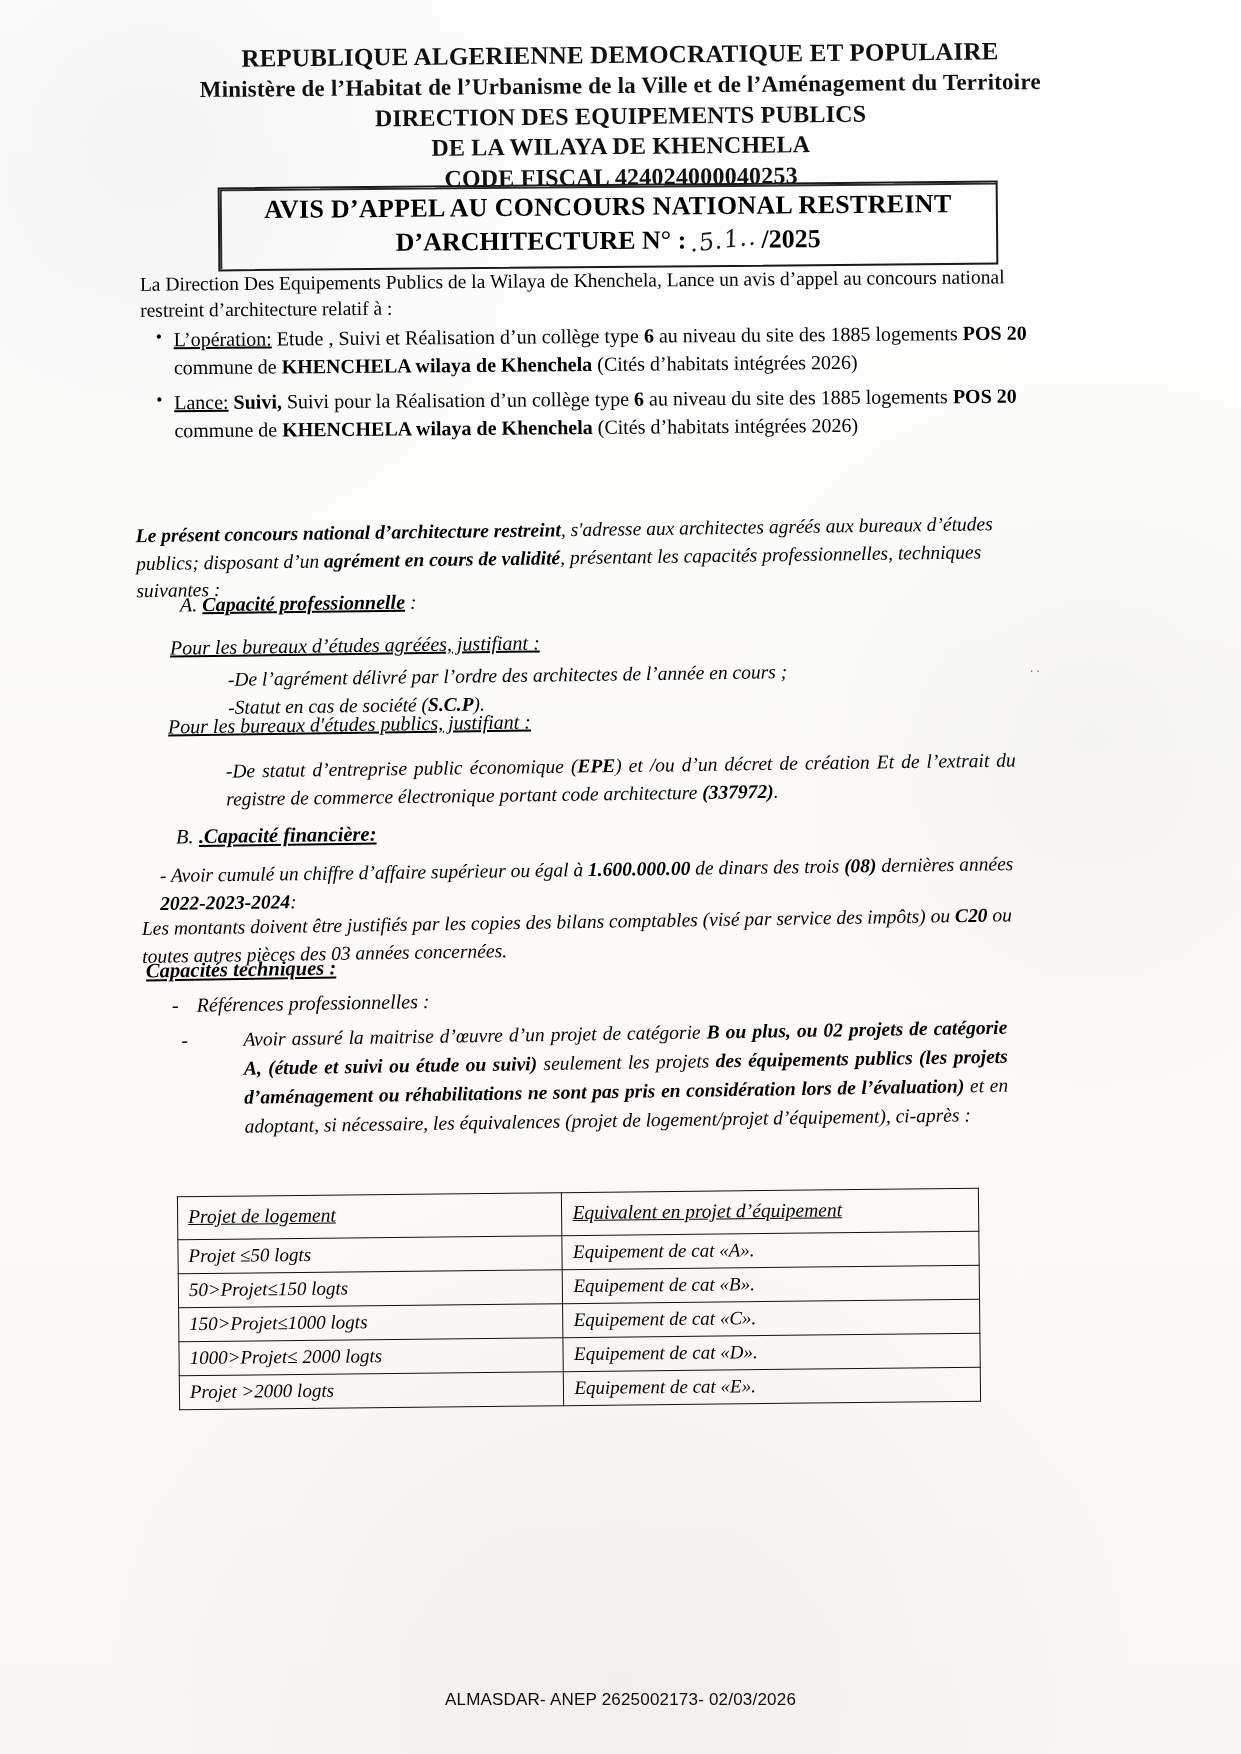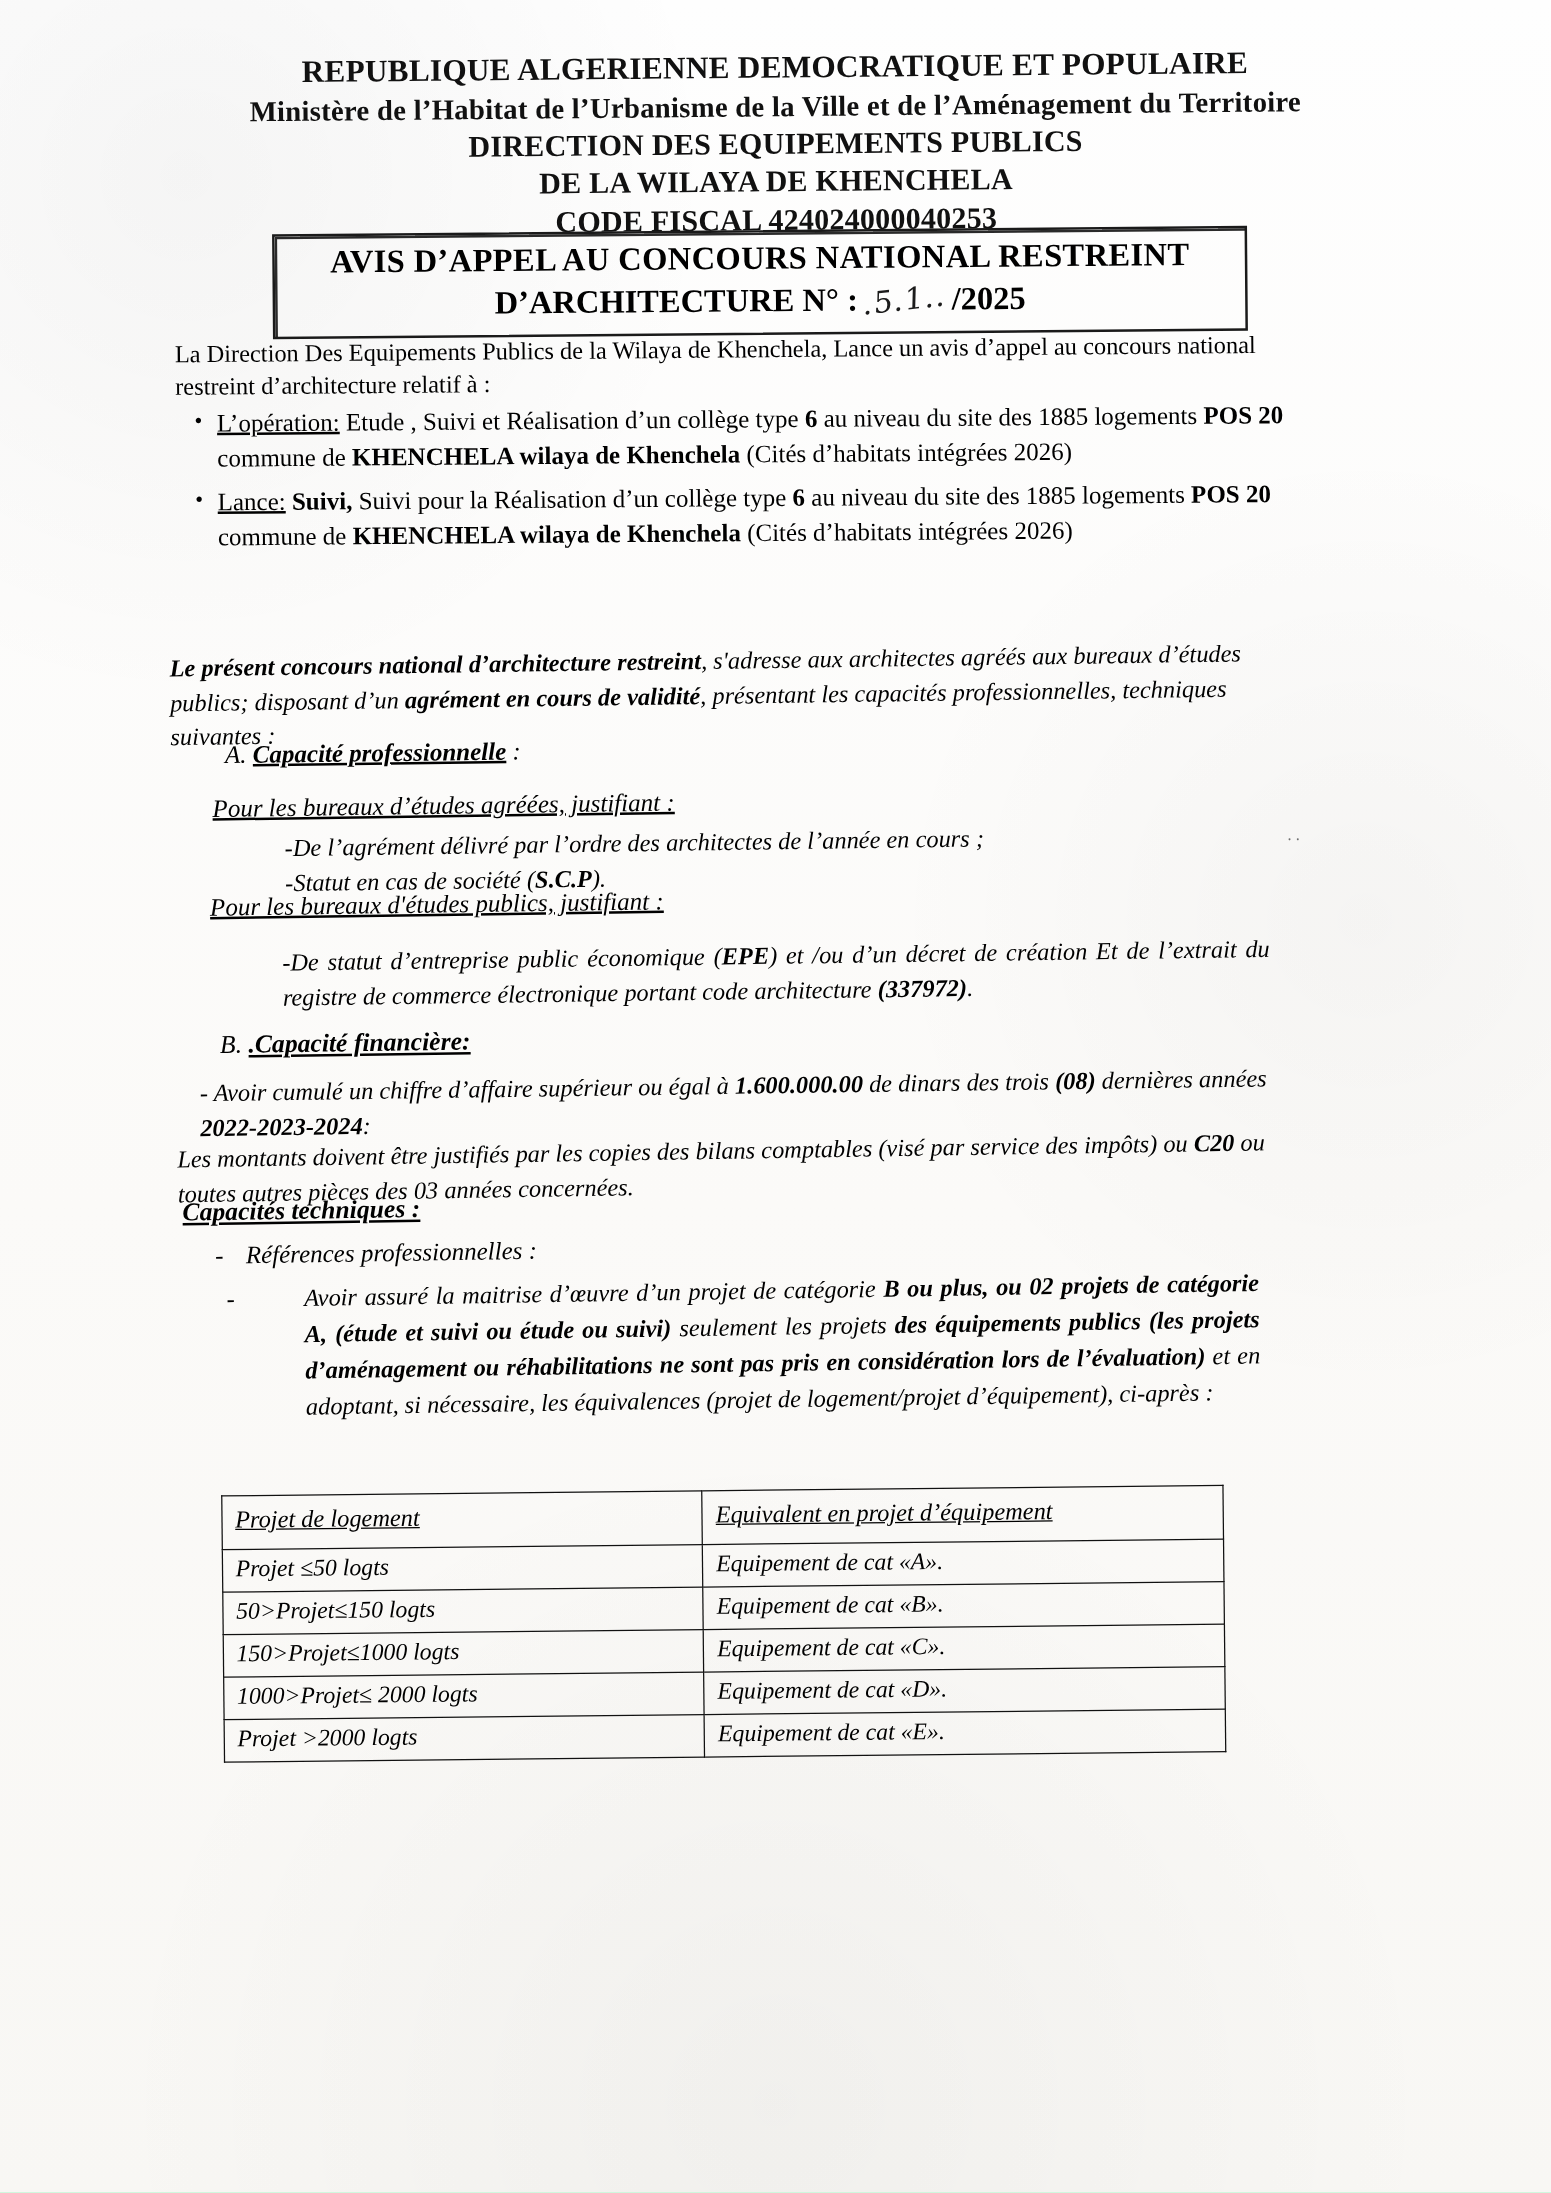--- a/index.html
+++ b/index.html
@@ -8,21 +8,21 @@
     background: #ffffff;
   }
   body {
     font-family: "Liberation Serif", "DejaVu Serif", serif;
     color: #000;
   }
   .page {
     position: relative;
     width: 1241px;
     height: 1754px;
-    background: #86efac;
+    background: #bef264;
     overflow: hidden;
   }
   
   .paper-tint {
     position: absolute;
     inset: 0;
     background:
       radial-gradient(circle at 12% 8%, rgba(0,0,0,0.035) 0, rgba(0,0,0,0) 22%),
       radial-gradient(circle at 88% 42%, rgba(0,0,0,0.028) 0, rgba(0,0,0,0) 26%),
       radial-gradient(circle at 50% 96%, rgba(0,0,0,0.03) 0, rgba(0,0,0,0) 30%),
@@ -418,15 +418,16 @@
           <tr>
             <td class="left-col">Projet &gt;2000 logts</td>
             <td>Equipement de cat «E».</td>
           </tr>
         </tbody>
       </table>
     </div>
 
     <div class="stray" style="left:1030px; top:660px;">. .</div>
 
+    <div class="footer">ALMASDAR- ANEP 2625002173- 02/03/2026</div>
 
   </div>
 </div>
 
 </body></html>

